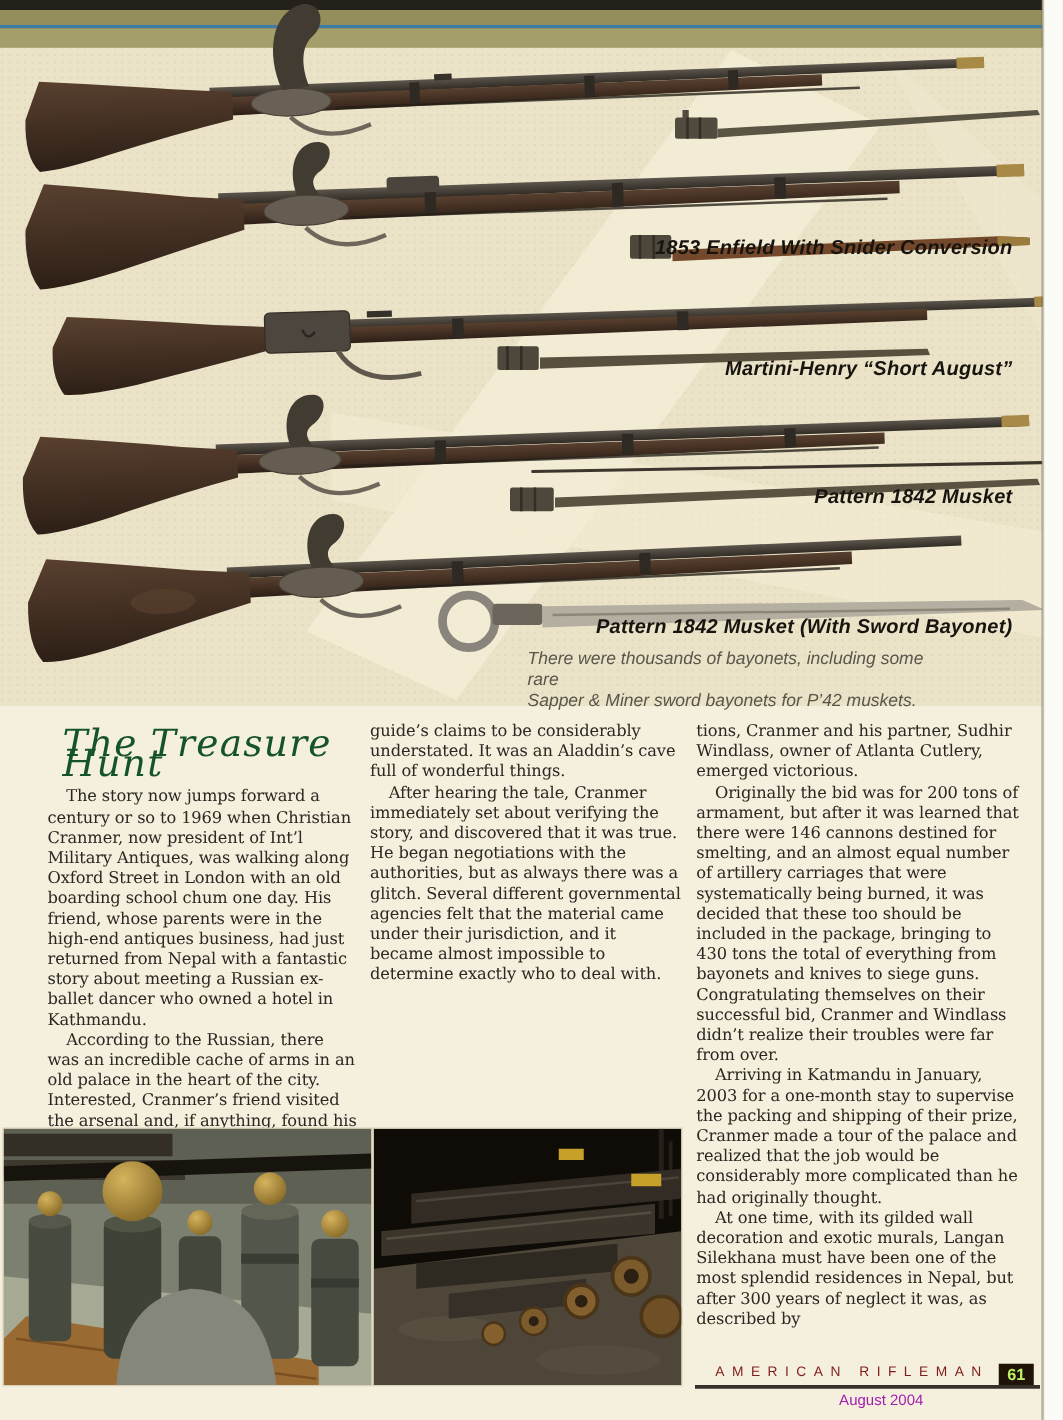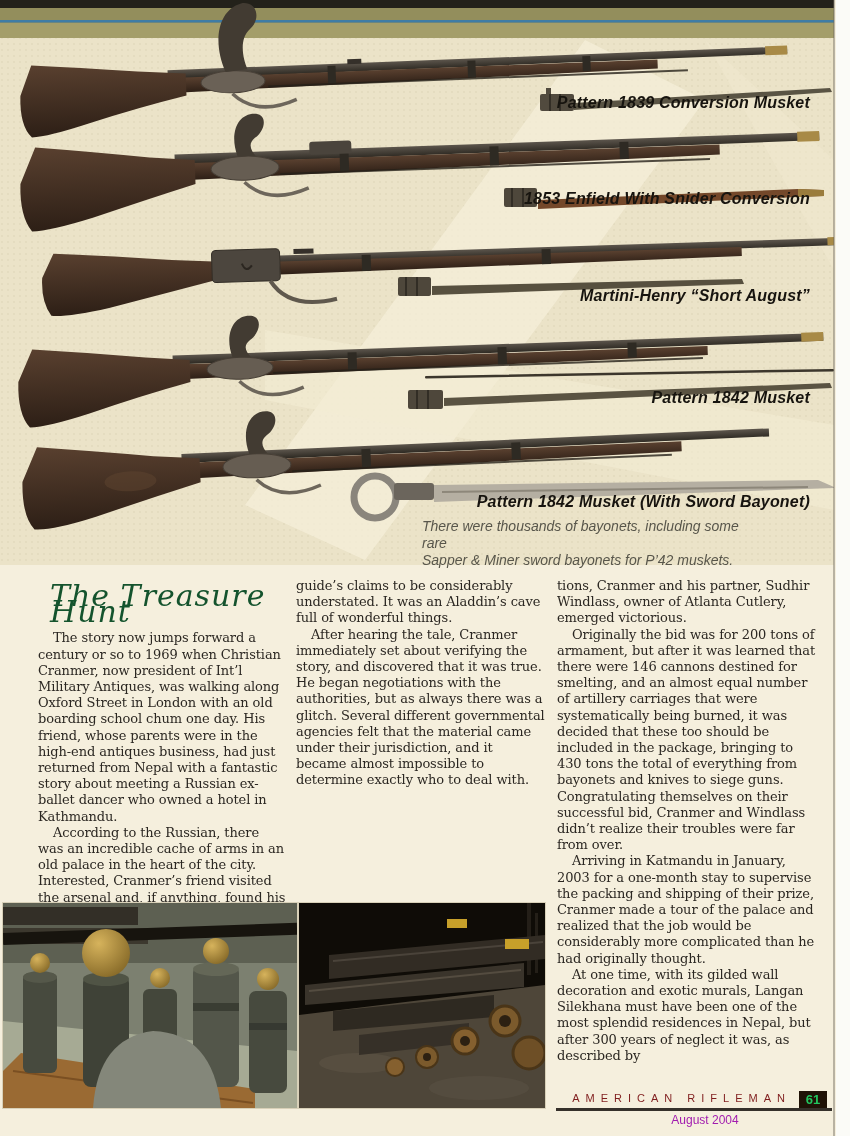--- a/index.html
+++ b/index.html
@@ -38,21 +38,21 @@
   .photoR{position:absolute;left:299px;top:903px;width:246px;height:205px;box-shadow:0 0 0 1px #d8d0b8;}
   
   .footer-rule{position:absolute;left:556px;top:1108px;width:276px;height:2.5px;background:#35302a;}
   .mag-name{
     position:absolute;right:59px;top:1092px;
     font-family:"Liberation Sans", sans-serif;font-size:11px;letter-spacing:6px;
     color:#7f1d1d;white-space:nowrap;
   }
   .page-num{
     position:absolute;left:799px;top:1091px;width:28px;height:17px;
-    background:#1f1206;color:#22c55e;font-family:"Liberation Sans", sans-serif;
+    background:#1f1206;color:#bef264;font-family:"Liberation Sans", sans-serif;
     font-size:13px;font-weight:bold;text-align:center;line-height:17px;
   }
   .issue-date{
     position:absolute;left:638px;top:1113px;width:134px;text-align:center;
     font-family:"Liberation Sans", sans-serif;font-size:12px;color:#a21caf;
   }
   
   .edge-line{position:absolute;left:833px;top:0;width:2px;height:1136px;background:rgba(110,104,90,.45);}
   .right-margin{position:absolute;left:836px;top:0;width:14px;height:1136px;background:#fbfbf7;}
 </style>
@@ -192,21 +192,20 @@
     </g>
 
     <g>
       <circle cx="375" cy="497" r="21" fill="none" stroke="#8a857c" stroke-width="7"></circle>
       <rect x="394" y="483" width="40" height="17" rx="3" fill="#6b655c"></rect>
       <polygon points="434,485 818,480 836,488 434,502" fill="#b5afa2"></polygon>
       <line x1="442" y1="492" x2="808" y2="487" stroke="#8d877a" stroke-width="2"></line>
     </g>
   </svg>
 
-  <div class="rlabel" style="top:94px">Pattern 1839 Conversion Musket</div>
   <div class="rlabel" style="top:190px">1853 Enfield With Snider Conversion</div>
   <div class="rlabel" style="top:287px">Martini-Henry “Short August”</div>
   <div class="rlabel" style="top:389px">Pattern 1842 Musket</div>
   <div class="rlabel" style="top:493px">Pattern 1842 Musket (With Sword Bayonet)</div>
 
   <div class="hero-caption">
     <div>There were thousands of bayonets, including some rare</div>
     <div>Sapper &amp; Miner sword bayonets for P’42 muskets.</div>
   </div>
 </div>

